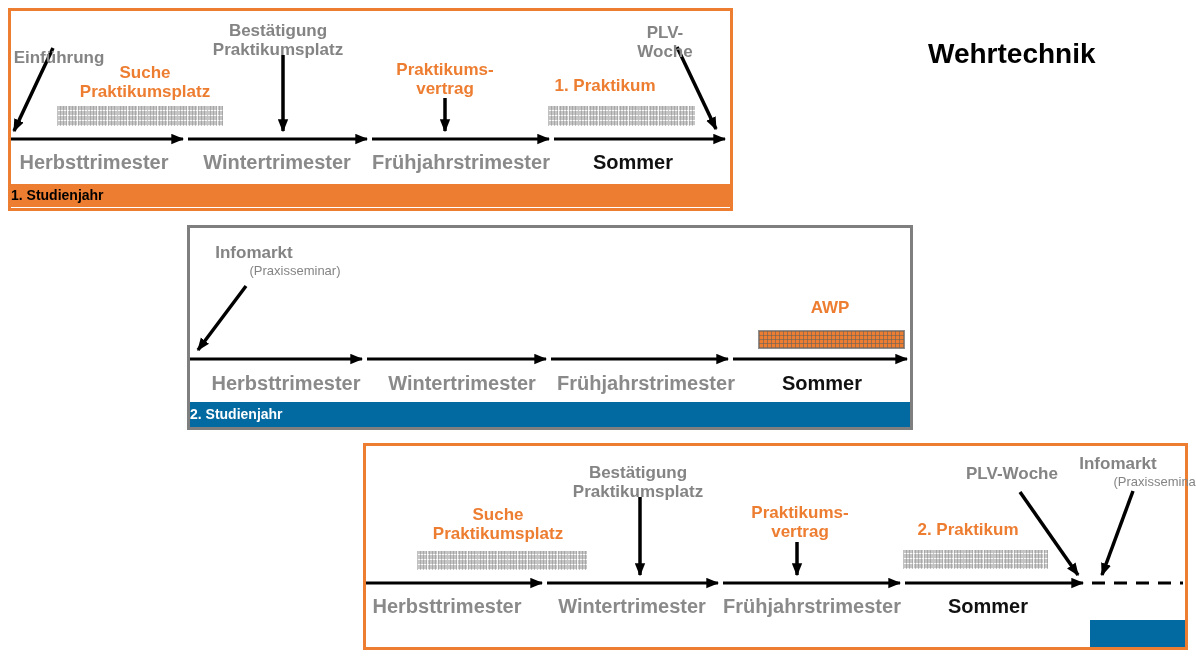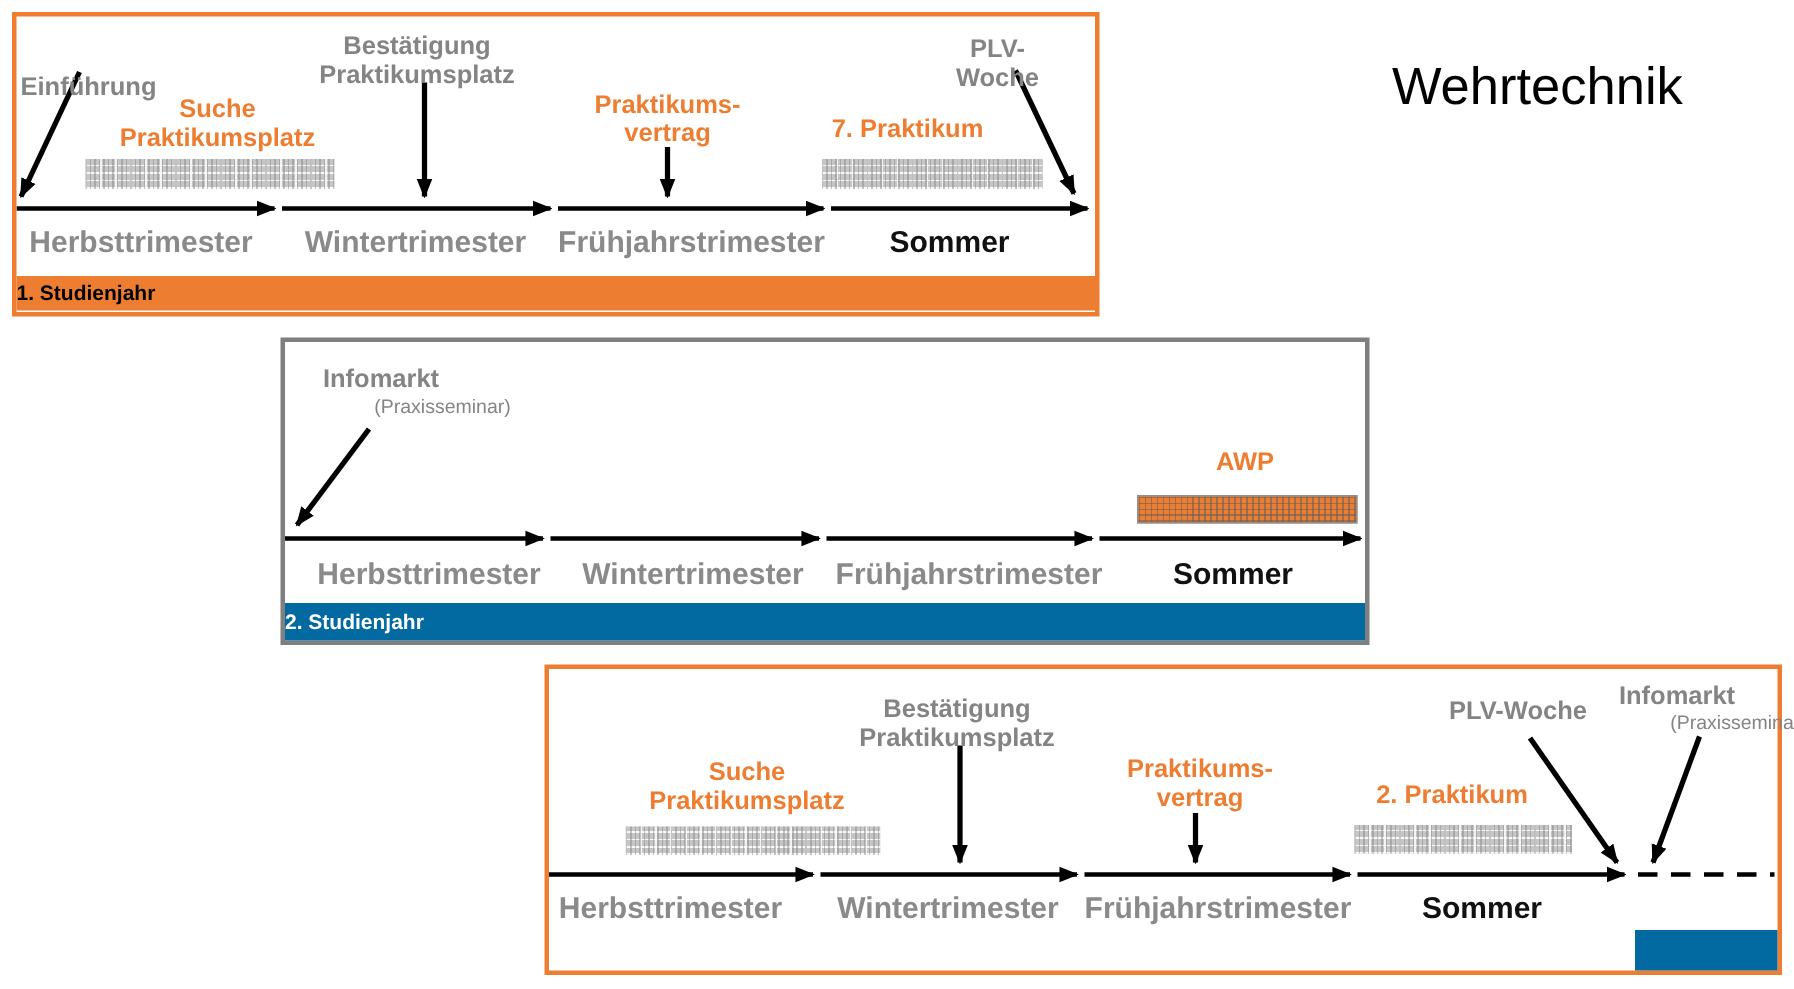--- a/index.html
+++ b/index.html
@@ -29,22 +29,22 @@
   .hatch-gray{position:absolute;background-color:#c6c6c6;
     background-image:
       repeating-linear-gradient(90deg, rgba(130,130,130,.45) 0 1px, transparent 1px 3px),
       repeating-linear-gradient(0deg, rgba(255,255,255,.9) 0 1px, transparent 1px 5px),
       repeating-linear-gradient(90deg, rgba(255,255,255,.8) 0 1px, transparent 1px 10px);}
   .hatch-orange{position:absolute;background-color:#ED7D31;border:1px solid #8f8f8f;box-sizing:border-box;
     background-image:
       repeating-linear-gradient(0deg, rgba(96,96,96,.55) 0 1px, transparent 1px 4px),
       repeating-linear-gradient(90deg, rgba(96,96,96,.55) 0 1px, transparent 1px 4px);}
 
-  .page-title{position:absolute;left:928px;top:38px;font-size:35px;color:#000;
-              font-weight:400;white-space:nowrap;}
+  .page-title{position:absolute;left:928px;top:38px;font-size:28px;color:#000;
+              font-weight:700;white-space:nowrap;}
 </style>
 </head>
 <body>
 
 <div class="canvas">
 
   <div class="page-title">Wehrtechnik</div>
 
   <div class="year-box box1">
     <svg class="arrow-layer" width="719" height="197" viewBox="0 0 719 197">
@@ -64,21 +64,21 @@
     </svg>
 
     <div class="lbl" style="left:48px;top:9px;margin-top:28px;">Einführung</div>
     <div class="lbl orange" style="left:134px;top:52px;">Suche
 Praktikumsplatz</div>
     <div class="hatch-gray" style="left:46px;top:95px;width:166px;height:20px;"></div>
     <div class="lbl" style="left:267px;top:10px;">Bestätigung
 Praktikumsplatz</div>
     <div class="lbl orange" style="left:434px;top:49px;">Praktikums-
 vertrag</div>
-    <div class="lbl orange" style="left:594px;top:65px;">7. Praktikum</div>
+    <div class="lbl orange" style="left:594px;top:65px;">1. Praktikum</div>
     <div class="hatch-gray" style="left:537px;top:95px;width:147px;height:20px;"></div>
     <div class="lbl" style="left:654px;top:12px;">PLV-Woche</div>
 
     <div class="tri" style="left:83px;top:140px;">Herbsttrimester</div>
     <div class="tri" style="left:266px;top:140px;">Wintertrimester</div>
     <div class="tri" style="left:450px;top:140px;">Frühjahrstrimester</div>
     <div class="tri black" style="left:622px;top:140px;">Sommer</div>
 
     <div class="band orange-band" style="bottom:1px;height:23px;line-height:23px;">1. Studienjahr</div>
   </div>

